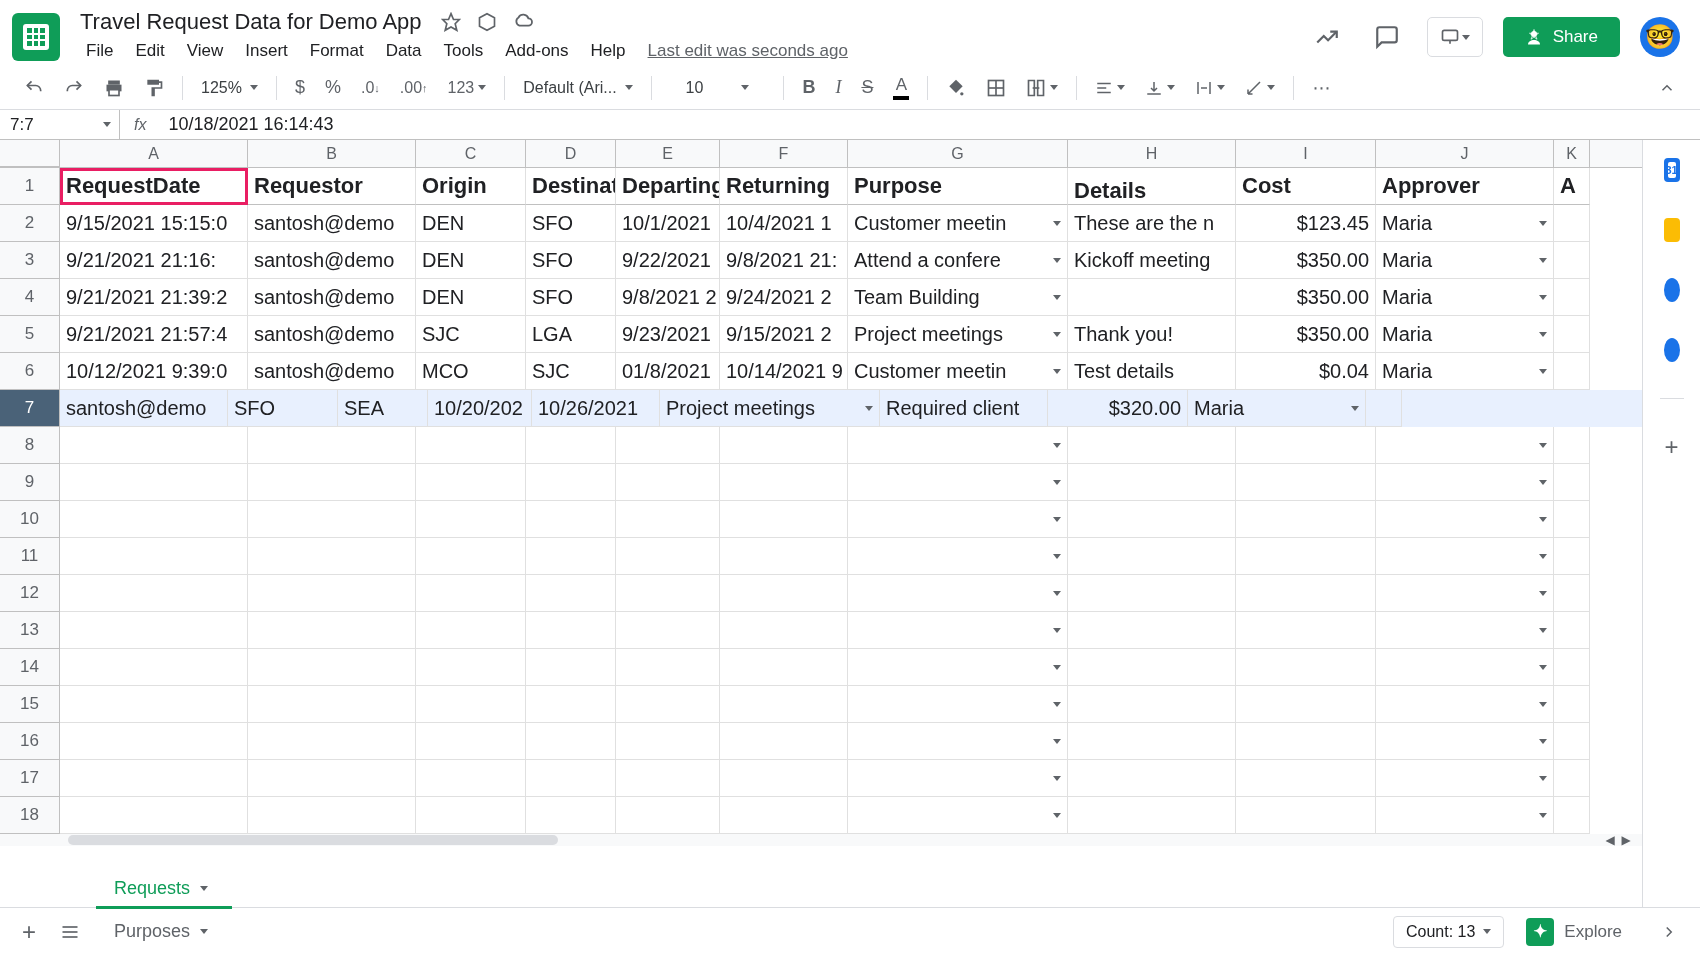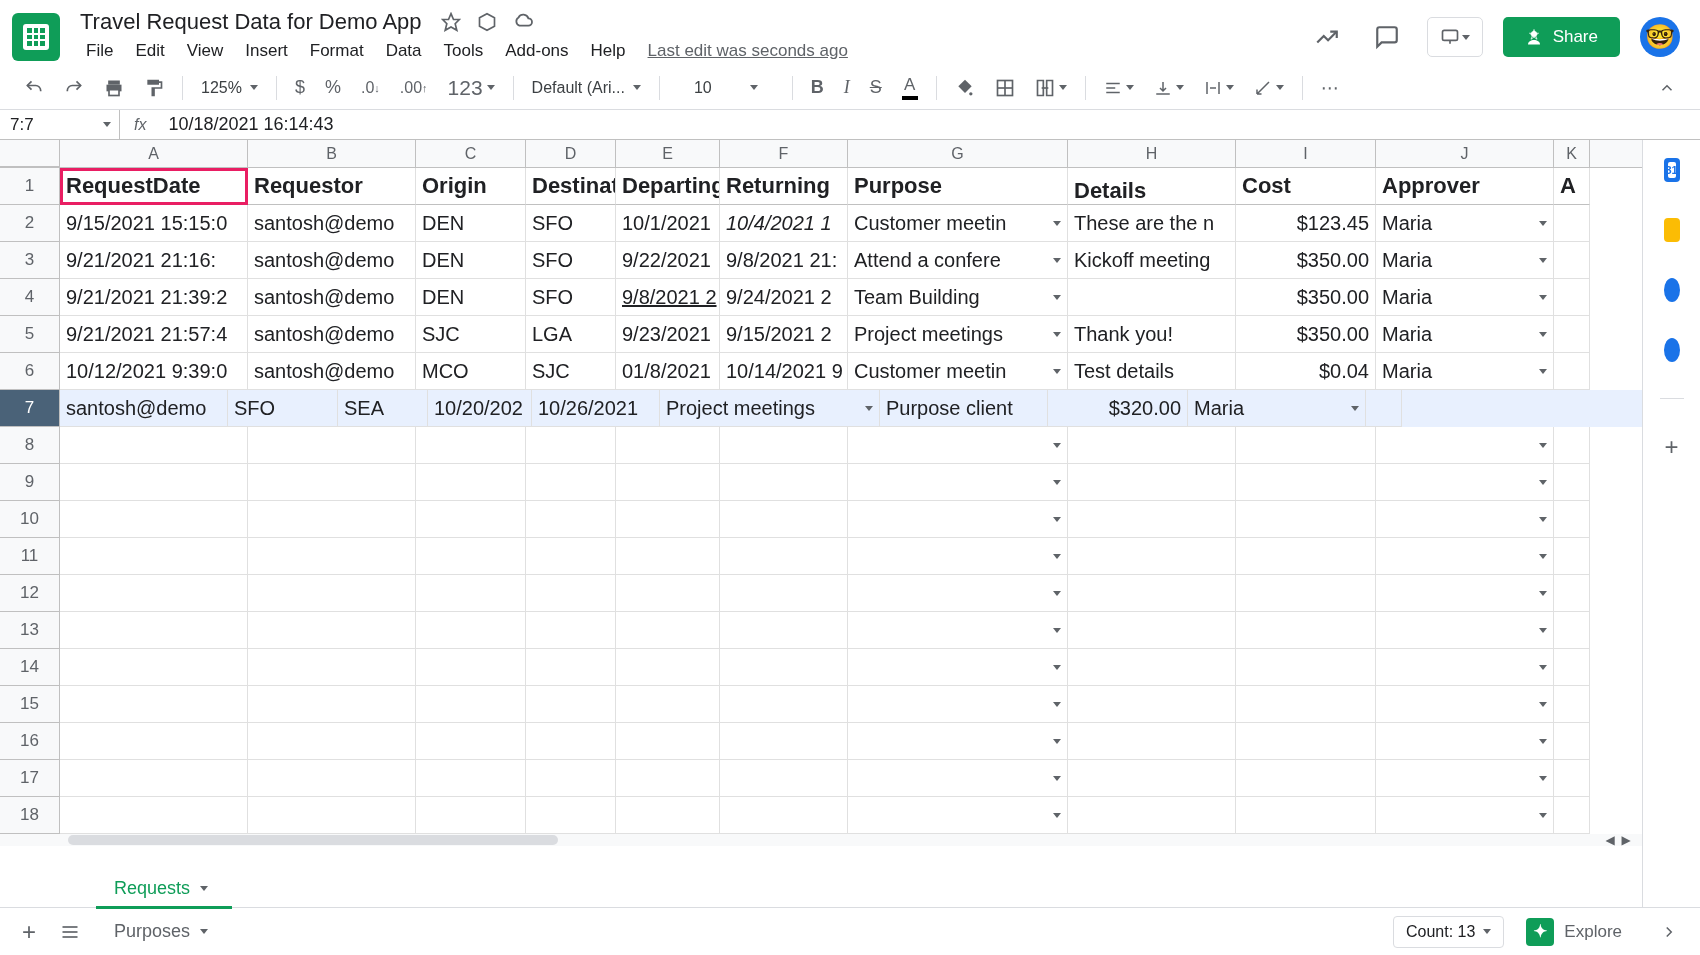--- a/index.html
+++ b/index.html
@@ -184,21 +184,21 @@
     <div class="tool-sep"></div>
     <div class="zoom-select">
         <span>125%</span>
         <div class="dropdown-arrow"></div>
       </div>
     <div class="tool-sep"></div>
     <div class="tool" style="font-size:18px;font-weight:500;">$</div>
     <div class="tool" style="font-size:18px;font-weight:500;">%</div>
     <div class="tool" style="font-size:16px;">.0<span style="font-size:11px;">↓</span></div>
     <div class="tool" style="font-size:16px;">.00<span style="font-size:11px;">↑</span></div>
-    <div class="tool" style="font-size:21px;text-align:center;">123<div class="dropdown-arrow" style="margin-left:4px;"></div></div>
+    <div class="tool" style="font-size:16px;text-align:center;">123<div class="dropdown-arrow" style="margin-left:4px;"></div></div>
     <div class="tool-sep"></div>
     <div class="font-select">
         <span>Default (Ari...</span>
         <div class="dropdown-arrow"></div>
       </div>
     <div class="tool-sep"></div>
     <div class="size-select" style="padding:0 24px;">
         <span>10</span>
         <div class="dropdown-arrow" style="margin-left:30px;"></div>
       </div>
@@ -342,21 +342,21 @@
             </div>
             <div class="cell" style="width: 110px;">
               <span>DEN</span>
             </div>
             <div class="cell" style="width: 90px;">
               <span>SFO</span>
             </div>
             <div class="cell" style="width: 104px;">
               <span>10/1/2021</span>
             </div>
-            <div class="cell" style="width: 128px; font-style: italic;">
+            <div class="cell" style="width: 128px;">
               <span>10/4/2021 1</span>
             </div>
             <div class="cell" style="width: 220px;">
               <span>Customer meetin</span>
               <div class="dropdown-arrow dv-arrow"></div>
             </div>
             <div class="cell" style="width: 168px;">
               <span>These are the n</span>
             </div>
             <div class="cell num" style="width: 140px;">
@@ -415,21 +415,21 @@
             </div>
             <div class="cell" style="width: 168px;">
               <span>santosh@demo</span>
             </div>
             <div class="cell" style="width: 110px;">
               <span>DEN</span>
             </div>
             <div class="cell" style="width: 90px;">
               <span>SFO</span>
             </div>
-            <div class="cell" style="width: 104px; text-decoration: underline;">
+            <div class="cell" style="width: 104px;">
               <span>9/8/2021 2</span>
             </div>
             <div class="cell" style="width: 128px;">
               <span>9/24/2021 2</span>
             </div>
             <div class="cell" style="width: 220px;">
               <span>Team Building</span>
               <div class="dropdown-arrow dv-arrow"></div>
             </div>
             <div class="cell" style="width: 168px;">
@@ -537,21 +537,21 @@
               <span>10/20/202</span>
             </div>
             <div class="cell" style="width: 128px;">
               <span>10/26/2021</span>
             </div>
             <div class="cell" style="width: 220px;">
               <span>Project meetings</span>
               <div class="dropdown-arrow dv-arrow"></div>
             </div>
             <div class="cell" style="width: 168px;">
-              <span>Purpose client</span>
+              <span>Required client</span>
             </div>
             <div class="cell num" style="width: 140px;">
               <span>$320.00</span>
             </div>
             <div class="cell" style="width: 178px;">
               <span>Maria</span>
               <div class="dropdown-arrow dv-arrow"></div>
             </div>
             <div class="cell" style="width: 36px;">
               <span></span>

